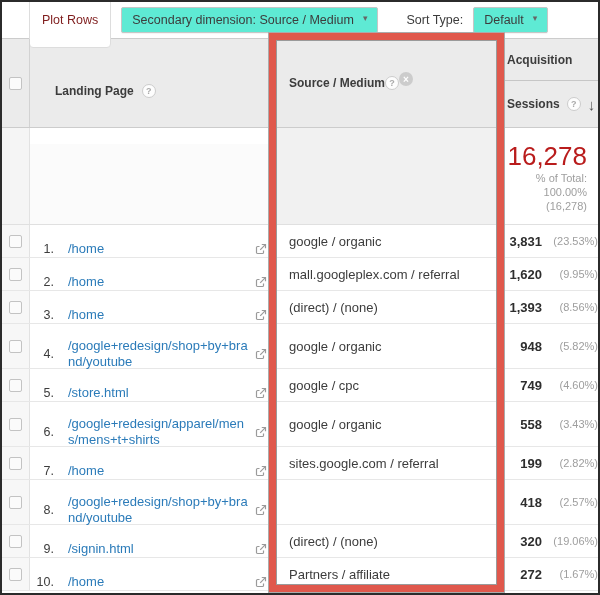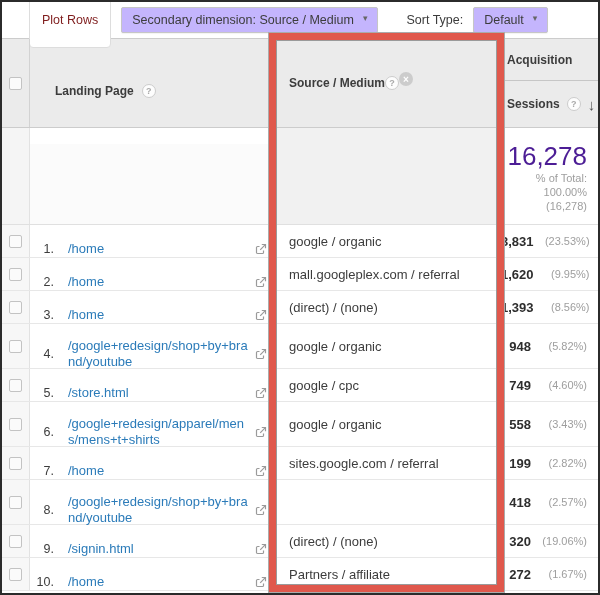--- a/index.html
+++ b/index.html
@@ -2,21 +2,21 @@
 <html><head>
 <meta charset="utf-8">
 <style>
   * { margin:0; padding:0; box-sizing:border-box; }
   body { font-family:"Liberation Sans", sans-serif; background:#fff; }
   .frame { position:relative; width:600px; height:595px; border:2px solid #2b2b2b; background:#fff; overflow:hidden; }
 
   
   .toolbar { height:36px; display:flex; align-items:center; padding-left:27px; gap:10px; background:#fff; }
   .btn-disabled { border:1px solid #ddd; border-radius:4px; padding:20px 12px; font-size:12.5px; color:#7f1d1d; background:#fff; }
-  .dropdown { border:1px solid #c6c6c6; border-radius:2px; padding:5px 10px; font-size:12.5px; color:#3c3c3c; background:#c4b5fd; display:flex; align-items:flex-start; gap:9px; box-shadow:0 1px 1px rgba(0,0,0,.05); cursor:pointer; }
+  .dropdown { border:1px solid #c6c6c6; border-radius:2px; padding:5px 10px; font-size:12.5px; color:#3c3c3c; background:#5eead4; display:flex; align-items:flex-start; gap:9px; box-shadow:0 1px 1px rgba(0,0,0,.05); cursor:pointer; }
   .caret { font-size:9px; color:#666; }
   .toolbar-label { font-size:12.5px; color:#3c3c3c; margin-left:18px; }
 
   
   .tbl { width:596px; }
   .cell-check { width:28px; flex:0 0 28px; border-right:1px solid #e2e2e2; display:flex; align-items:center; justify-content:center; }
   .cell-landing { width:241px; flex:0 0 241px; position:relative; }
   .cell-source { width:229px; flex:0 0 229px; border-left:1px solid #e2e2e2; }
   .cell-sessions { flex:1 1 auto; border-left:1px solid #e2e2e2; }
 
@@ -35,33 +35,33 @@
   .close-icon { width:14px; height:14px; border-radius:50%; background:#ccc; color:#fff; font-size:10px; font-weight:bold; display:inline-flex; align-items:center; justify-content:center; position:relative; top:-4px; cursor:pointer; }
 
   .checkbox { width:13px; height:13px; border:1px solid #c3c3c3; border-radius:2px; background:#fbfbfb; cursor:pointer; }
 
   
   .summary { display:flex; height:97px; border-bottom:1px solid #e0e0e0; }
   .summary .cell-check { background:#f5f5f5; }
   .summary .cell-landing { background:#fbfbfb; }
   .summary .cell-source { background:#f1f1f1; }
   .summary .cell-sessions { background:#fff; text-align:right; padding:13px 11px 0 0; }
-  .total-big { font-size:26px; color:#4c1d95; line-height:30px; }
+  .total-big { font-size:26px; color:#b91c1c; line-height:30px; }
   .total-sub { font-size:11px; color:#9e9e9e; line-height:14px; }
 
   
   .row { display:flex; height:33px; border-bottom:1px solid #e7e7e7; background:#fff; }
   .row.tall { height:45px; }
   .row .cell-check { background:#f7f7f7; }
   .cell-landing { display:flex; align-items:center;margin-top:16px; }
   .rownum { flex:0 0 24px; text-align:right; font-size:12.5px; color:#3c3c3c; }
   .link { margin-left:14px; width:180px; font-size:13px; color:#2b7bb9; text-decoration:none; word-break:break-all; line-height:16px; cursor:pointer; }
   .ext { position:absolute; right:4px; top:50%; transform:translateY(-50%); cursor:pointer; line-height:0; }
   .cell-source { display:flex; align-items:center; padding-left:17px; font-size:13px; color:#3c3c3c; }
-  .cell-sessions { display:flex; align-items:center; justify-content:flex-end; padding-right:11px; }
+  .cell-sessions { display:flex; align-items:center; justify-content:flex-end; }
   .sess-val { font-size:13px; font-weight:bold; color:#2e2e2e; }
   .sess-pct { width:56px; text-align:right; font-size:11px; color:#9e9e9e; }
 
   
   .highlight-box { position:absolute; left:267px; top:31px; width:235px; height:559px; border:7px solid #e0584c; box-shadow:0 0 0 1px #ababab, inset 0 0 0 1px #9a9a9a; pointer-events:none; }
 </style>
 </head>
 <body>
 
 <div class="frame">

